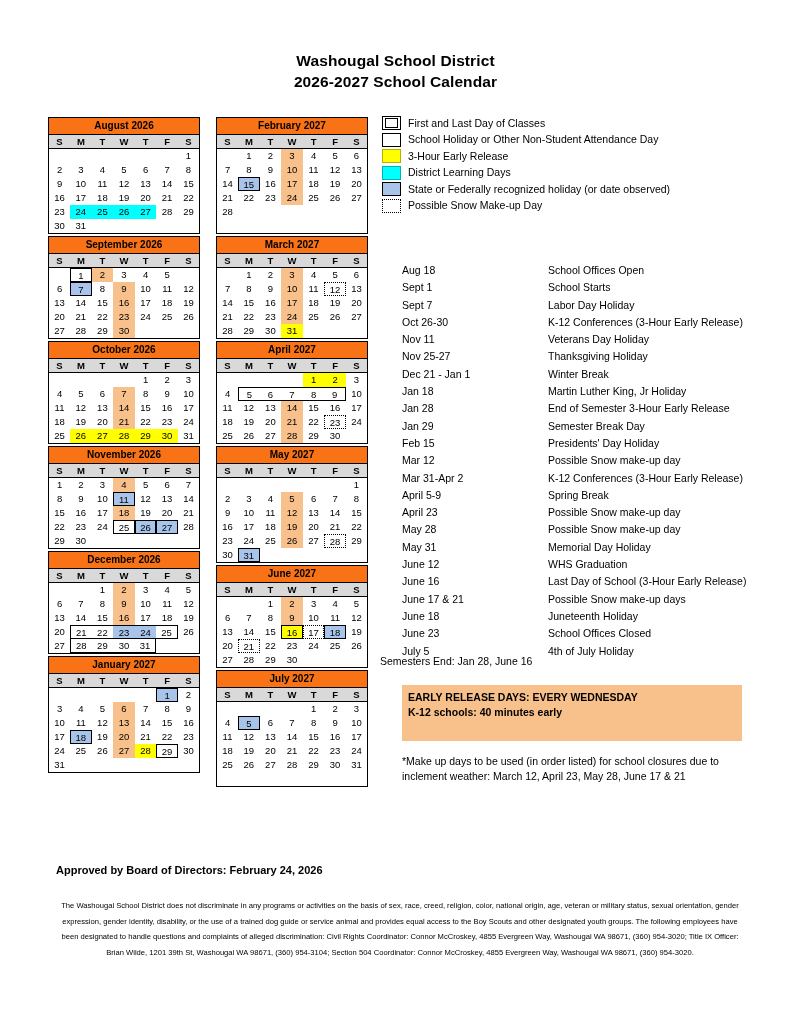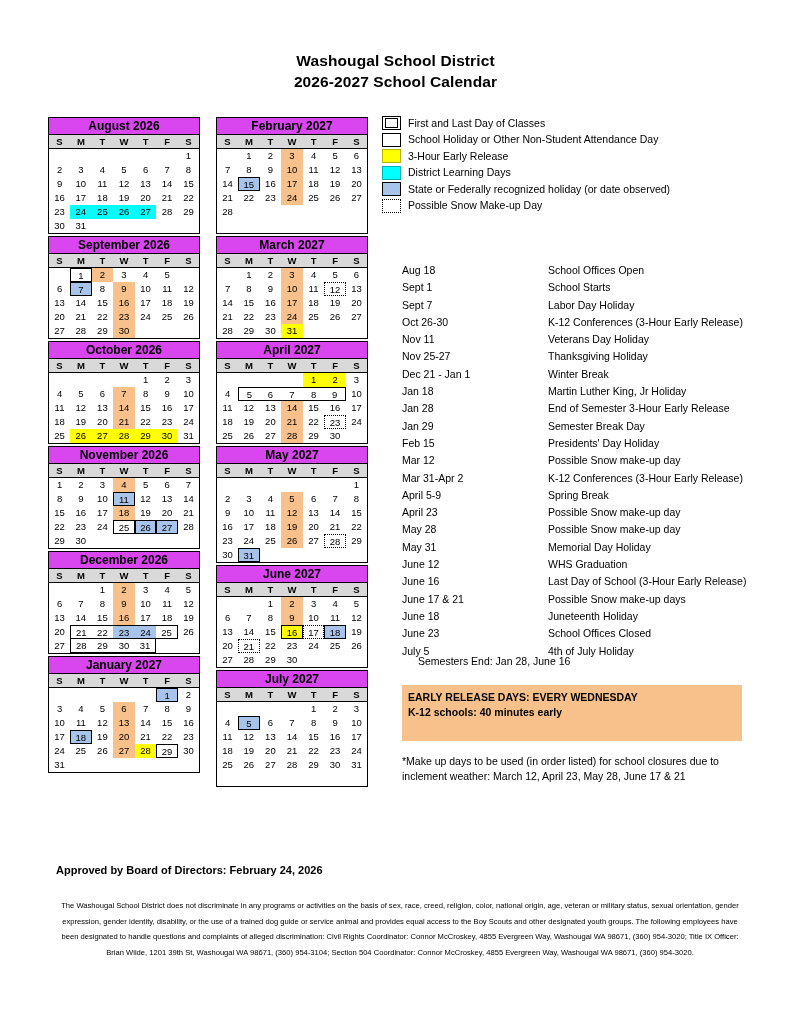--- a/index.html
+++ b/index.html
@@ -24,25 +24,25 @@
   .month{
     border:1px solid #000;
     border-collapse:collapse;
     width:152px;
     margin-bottom:2px;
     table-layout:fixed;
     font-size:9.5px;
   }
   .month caption{
     caption-side:top;
-    background:#d946ef;
+    background:#f97316;
     border:1px solid #000;
     border-bottom:0;
     font-weight:bold;
-    font-size:12px;
+    font-size:10px;
     padding:2px 0 2px 0;
     line-height:12px;
   }
   .month th{
     background:#d9d9d9;
     border-bottom:1px solid #000;
     font-weight:bold;
     font-size:9.5px;
     height:13px;
     padding:0;
@@ -88,21 +88,21 @@
   .sw-blue{background:#a8c4ea;border:1.5px solid #000;}
   .sw-dot{background:#fff;border:1.5px dotted #000;}
   .legend-label{font-size:10.5px;line-height:13px;}
 
   
   .dates{position:absolute;left:402px;top:264px;width:360px;}
   .date-row{display:flex;height:17.3px;align-items:flex-start;gap:42px;}
   .date-when{width:104px;flex:0 0 104px;font-size:10.5px;line-height:13px;}
   .date-what{font-size:10.5px;line-height:13px;}
 
-  .sem-note{position:absolute;left:418px;top:655px;font-size:10.5px;}
+  .sem-note{position:absolute;left:380px;top:655px;font-size:10.5px;}
 
   .banner{
     position:absolute;left:402px;top:685px;width:340px;
     background:#f8c08a;padding:5px 6px 21px 6px;box-sizing:border-box;
   }
   .banner div{font-size:10.5px;font-weight:bold;line-height:15px;}
 
   .makeup{position:absolute;left:402px;top:754px;width:350px;font-size:10.5px;line-height:14.5px;}
 
   

